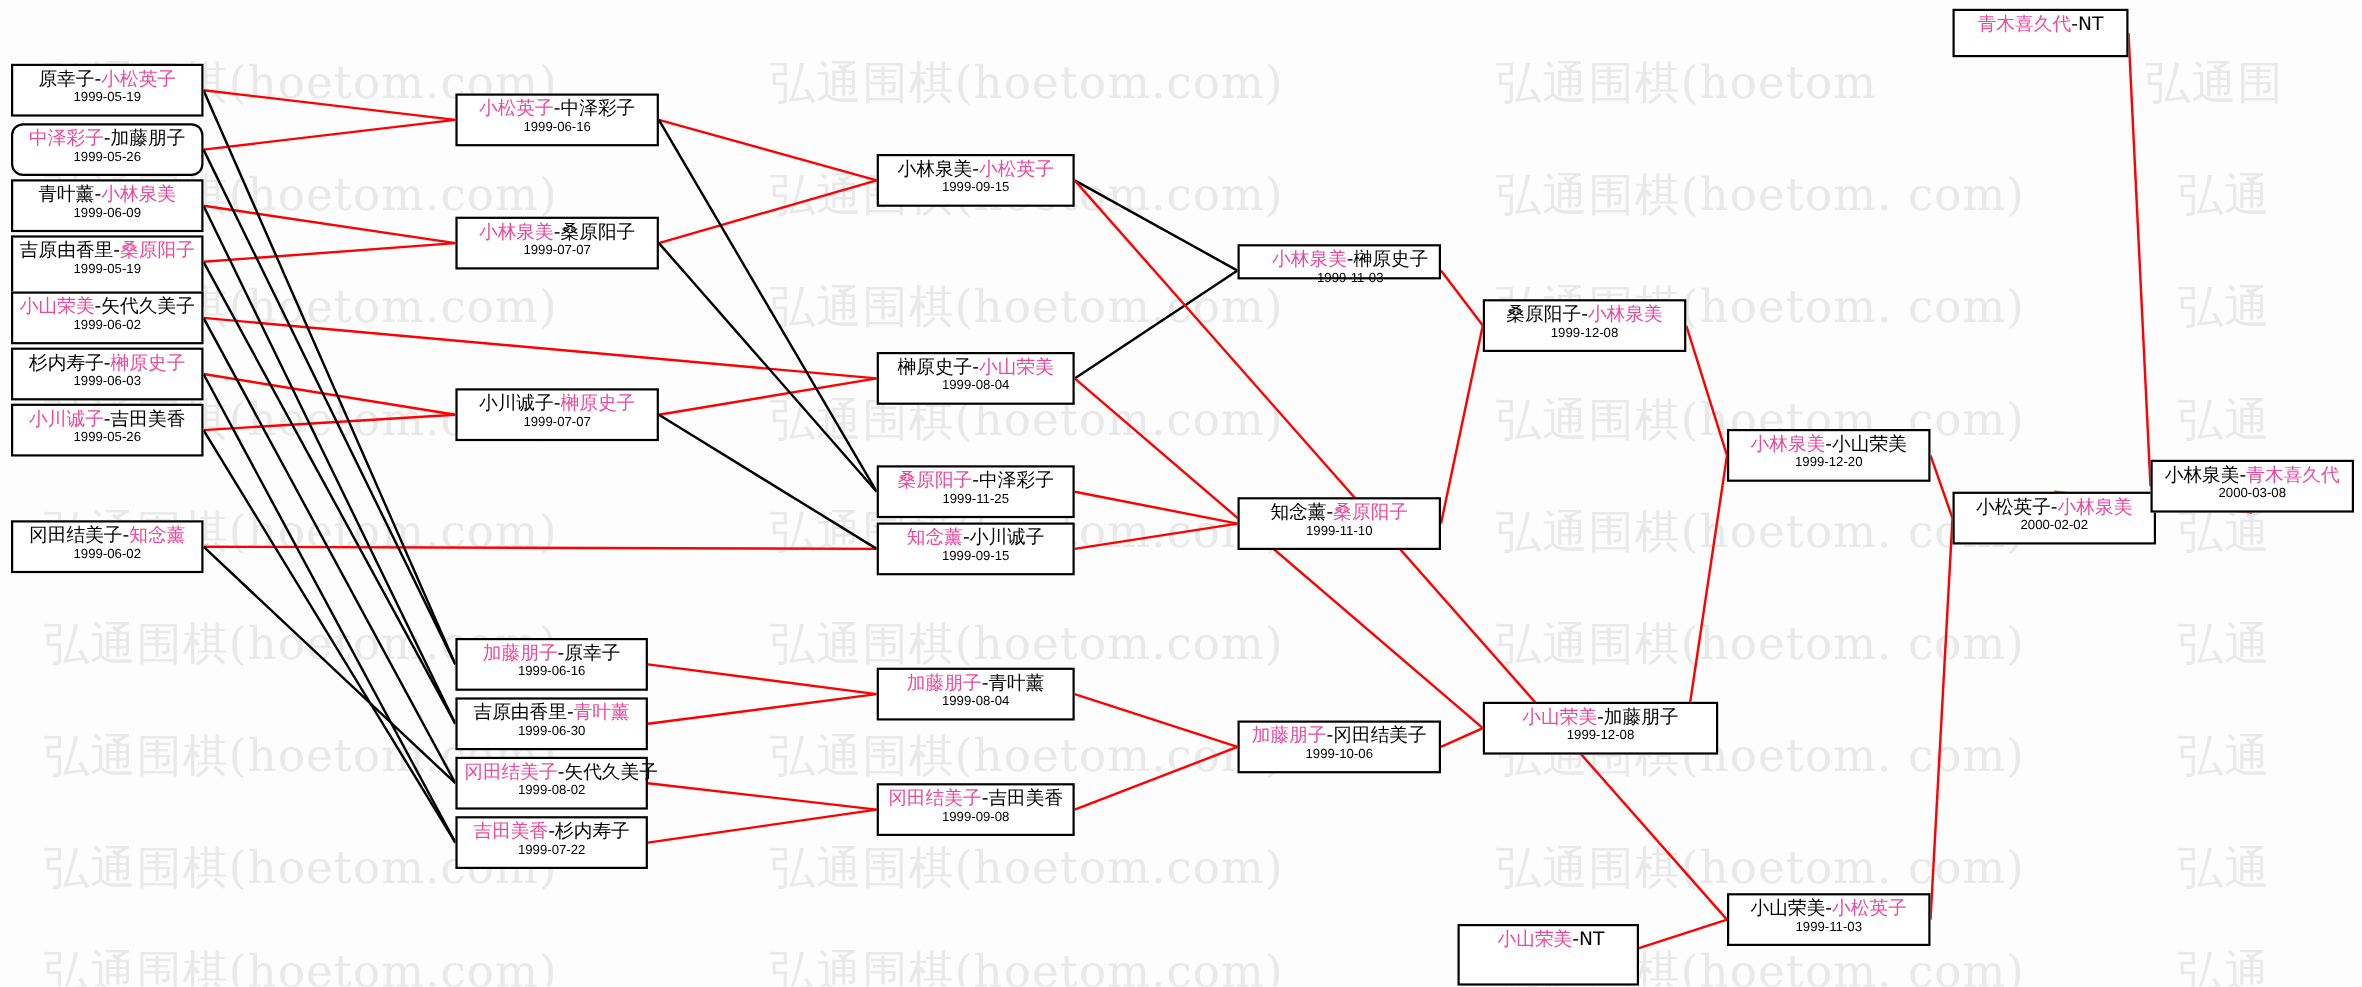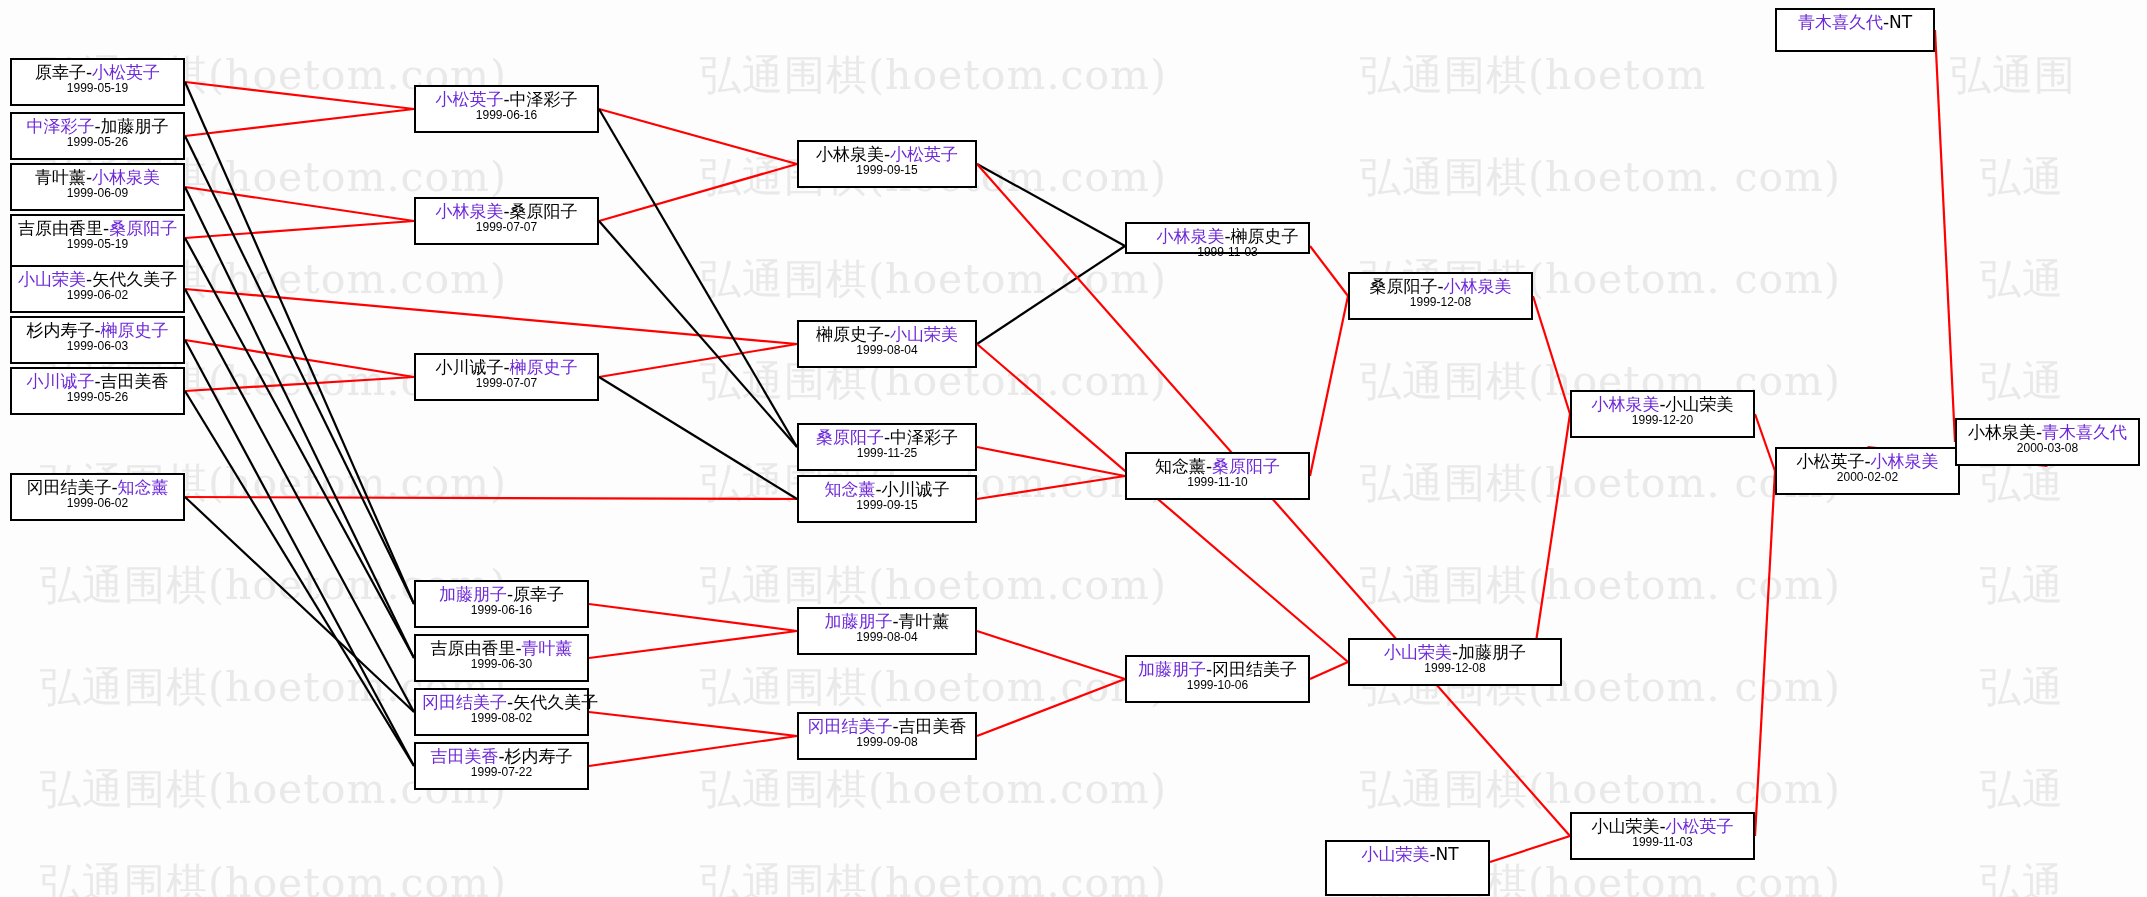--- a/index.html
+++ b/index.html
@@ -57,21 +57,21 @@
     font-size: 17px;
     font-family: "DejaVu Sans", "Liberation Sans", sans-serif;
     color: #000000;
   }
   .node .dt {
     font-size: 12px;
     font-family: Liberation Sans, sans-serif;
     color: #000000;
     letter-spacing: 0px;
   }
-  .w { color: #6d28d9; }
+  .w { color: #ec4899; }
   .l { color: #000000; }
   .sep { color: #000000; }
 </style>
 </head>
 <body>
 
 <div id="stage">
 
   <div id="watermarks">
       <div class="wm" style="left: 40px; top: 48px;">弘通围棋(hoetom.com)</div>
@@ -157,21 +157,21 @@
       <line x1="1755" y1="836" x2="1775" y2="471" stroke="#ff0000" stroke-width="2.2"></line>
       <line x1="1867.5" y1="447" x2="2047.5" y2="466" stroke="#ff0000" stroke-width="2.2"></line>
       <line x1="1935" y1="30" x2="1955" y2="442" stroke="#ff0000" stroke-width="2.2"></line>
     </svg>
 
   <div id="nodes">
       <div class="node" style="left: 10px; top: 58px; width: 175px; height: 48px;">
         <div class="ttl"><span class="l">原幸子</span><span class="sep">-</span><span class="w">小松英子</span></div>
         <div class="dt">1999-05-19</div>
       </div>
-      <div class="node" style="left: 10px; top: 112px; width: 175px; height: 48px;">
+      <div class="node" style="left: 10px; top: 112px; width: 175px; height: 48px; border-radius: 11px;">
         <div class="ttl"><span class="w">中泽彩子</span><span class="sep">-</span><span class="l">加藤朋子</span></div>
         <div class="dt">1999-05-26</div>
       </div>
       <div class="node" style="left: 10px; top: 163px; width: 175px; height: 48px;">
         <div class="ttl"><span class="l">青叶薰</span><span class="sep">-</span><span class="w">小林泉美</span></div>
         <div class="dt">1999-06-09</div>
       </div>
       <div class="node" style="left: 10px; top: 214px; width: 175px; height: 65px;">
         <div class="ttl"><span class="l">吉原由香里</span><span class="sep">-</span><span class="w">桑原阳子</span></div>
         <div class="dt">1999-05-19</div>

